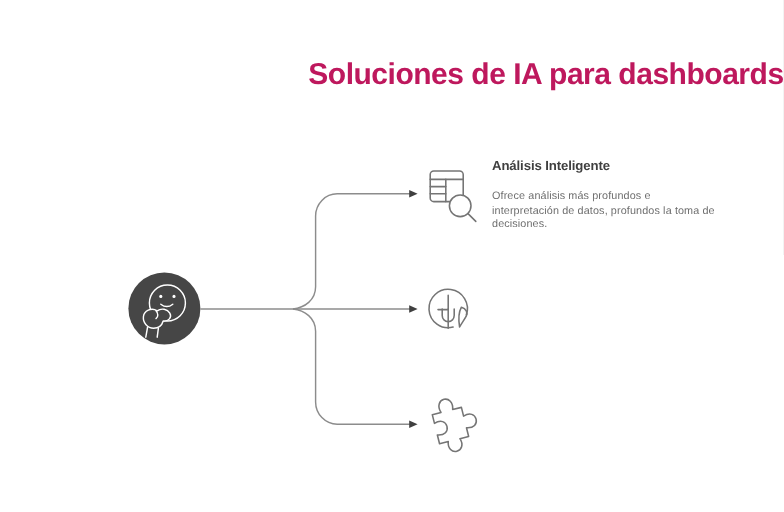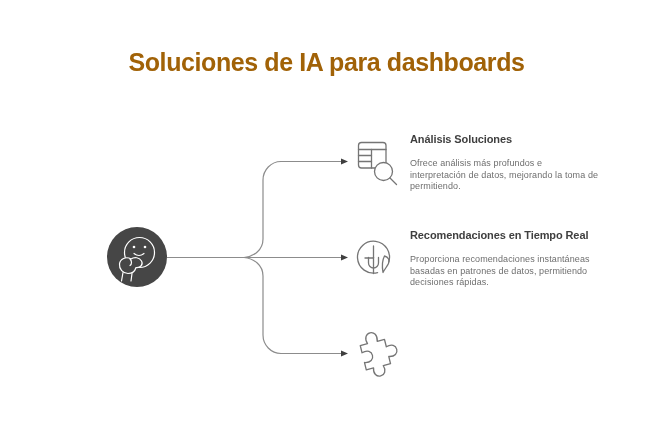--- a/index.html
+++ b/index.html
@@ -2,22 +2,22 @@
 <html><head>
 <meta charset="utf-8">
 <style>
   html,body { margin:0; padding:0; background:#e8e8e8; }
   .slide {
     position:relative; width:653px; height:427px; background:#ffffff;
     font-family:"Liberation Sans", sans-serif; overflow:hidden;
     margin:0 auto;
   }
   .title {
-    position:absolute; top:48px; left:0; right:0; text-align:center;
-    font-size:25px; font-weight:700; color:#a16207; letter-spacing:-0.4px;
+    position:absolute; top:48px; left:0; right:0; text-align:right;
+    font-size:25px; font-weight:700; color:#be185d; letter-spacing:-0.4px;
     margin:0;
   }
   .abs { position:absolute; }
   .feature-text { position:absolute; left:410px; width:190px; }
   .feature-title {
     margin:0; font-size:11px; font-weight:700; color:#3f3f3f;
     letter-spacing:-0.1px; line-height:13px;
   }
   .feature-desc {
     margin:12px 0 0 0; font-size:9px; color:#6e6e6e; line-height:11.5px;
@@ -84,23 +84,19 @@
   <svg class="abs" style="left:352px; top:328px;" width="52" height="52" viewBox="352 328 52 52">
     <g transform="rotate(-14 376 355)" fill="none" stroke="#757575" stroke-width="1.3" stroke-linejoin="round">
       <path d="M 363,342 L 370.5,342 C 368.5,336 371.5,332 375.5,332 C 379.5,332 382.5,336 380.5,342
                L 388,342 L 388,349.5 C 394,347.5 397.5,350.5 397.5,354.5 C 397.5,358.5 394,361.5 388,359.5
                L 388,367 L 380.5,367 C 382.5,372.5 379.5,376.5 375.5,376.5 C 371.5,376.5 368.5,372.5 370.5,367
                L 363,367 L 363,359.5 C 369,361.5 372.5,358.5 372.5,354.5 C 372.5,350.5 369,347.5 363,349.5 Z"></path>
     </g>
   </svg>
 
   <div class="feature-text" style="top:133px;">
-    <h2 class="feature-title">Análisis Soluciones</h2>
-    <p class="feature-desc">Ofrece análisis más profundos e interpretación de datos, mejorando la toma de permitiendo.</p>
+    <h2 class="feature-title">Análisis Inteligente</h2>
+    <p class="feature-desc">Ofrece análisis más profundos e interpretación de datos, profundos la toma de decisiones.</p>
   </div>
 
-  <div class="feature-text" style="top:229px;">
-    <h2 class="feature-title">Recomendaciones en Tiempo Real</h2>
-    <p class="feature-desc">Proporciona recomendaciones instantáneas basadas en patrones de datos, permitiendo decisiones rápidas.</p>
-  </div>
 
 
 </div>
 
 </body></html>

